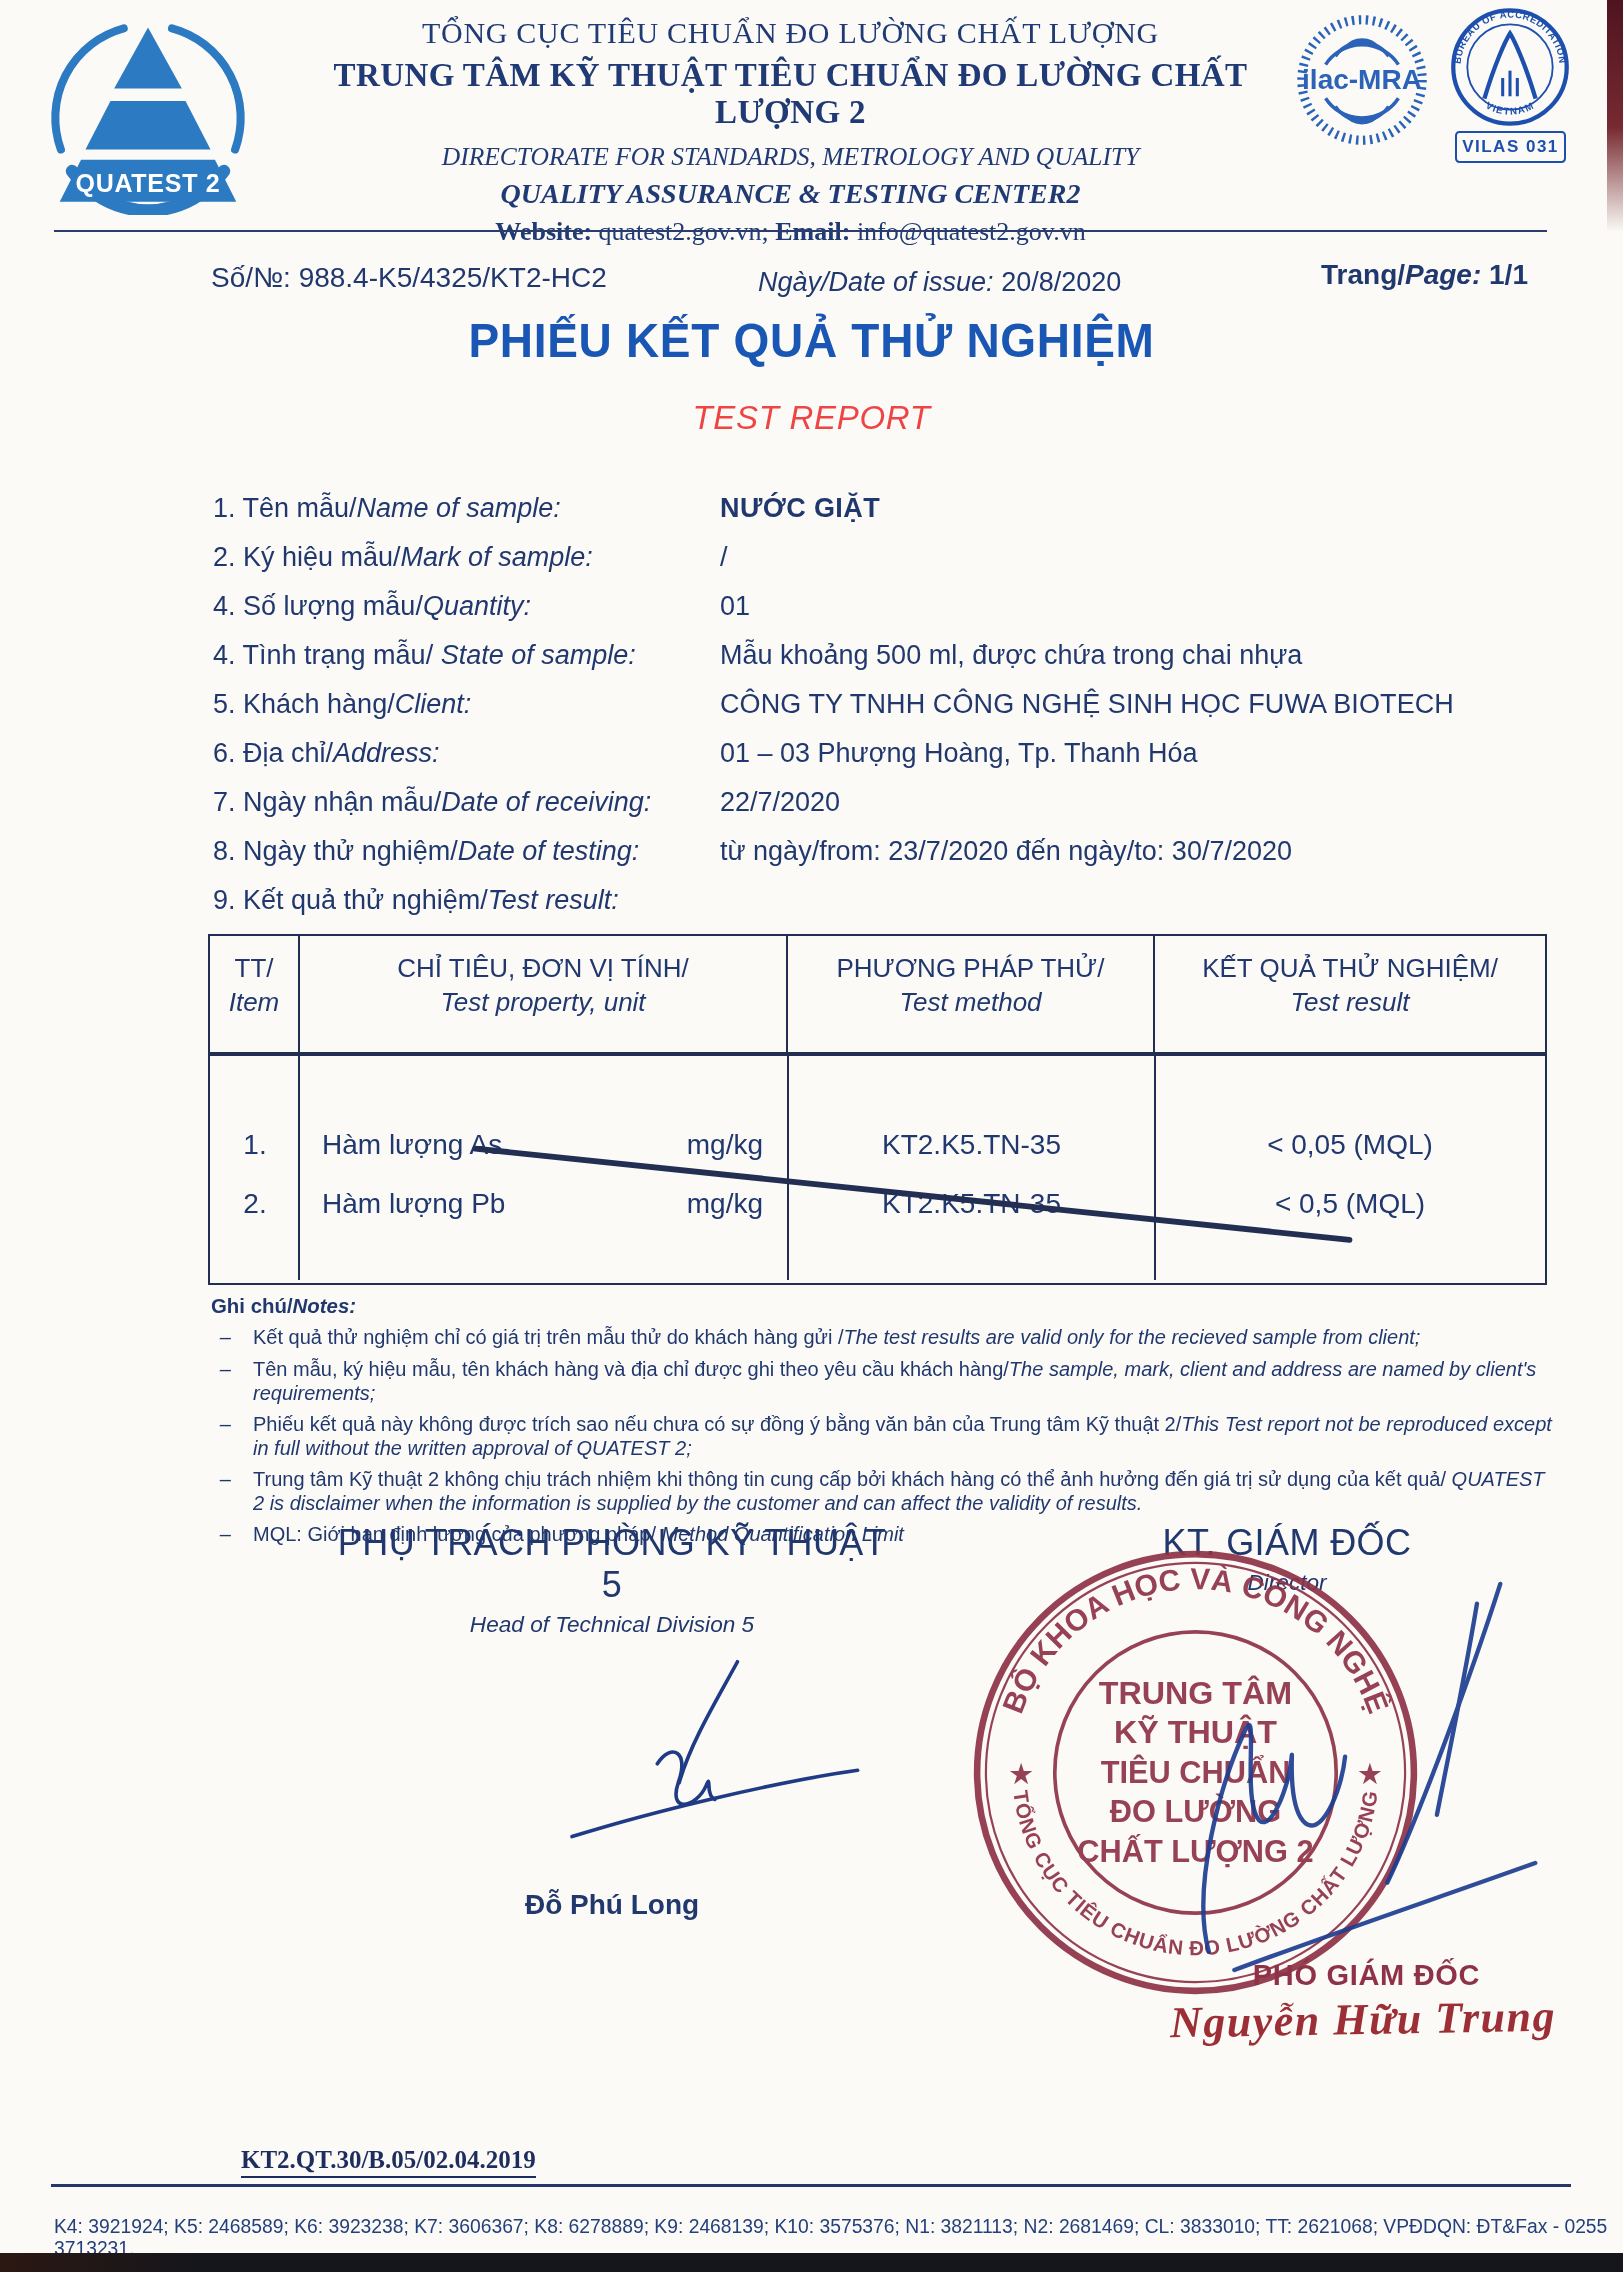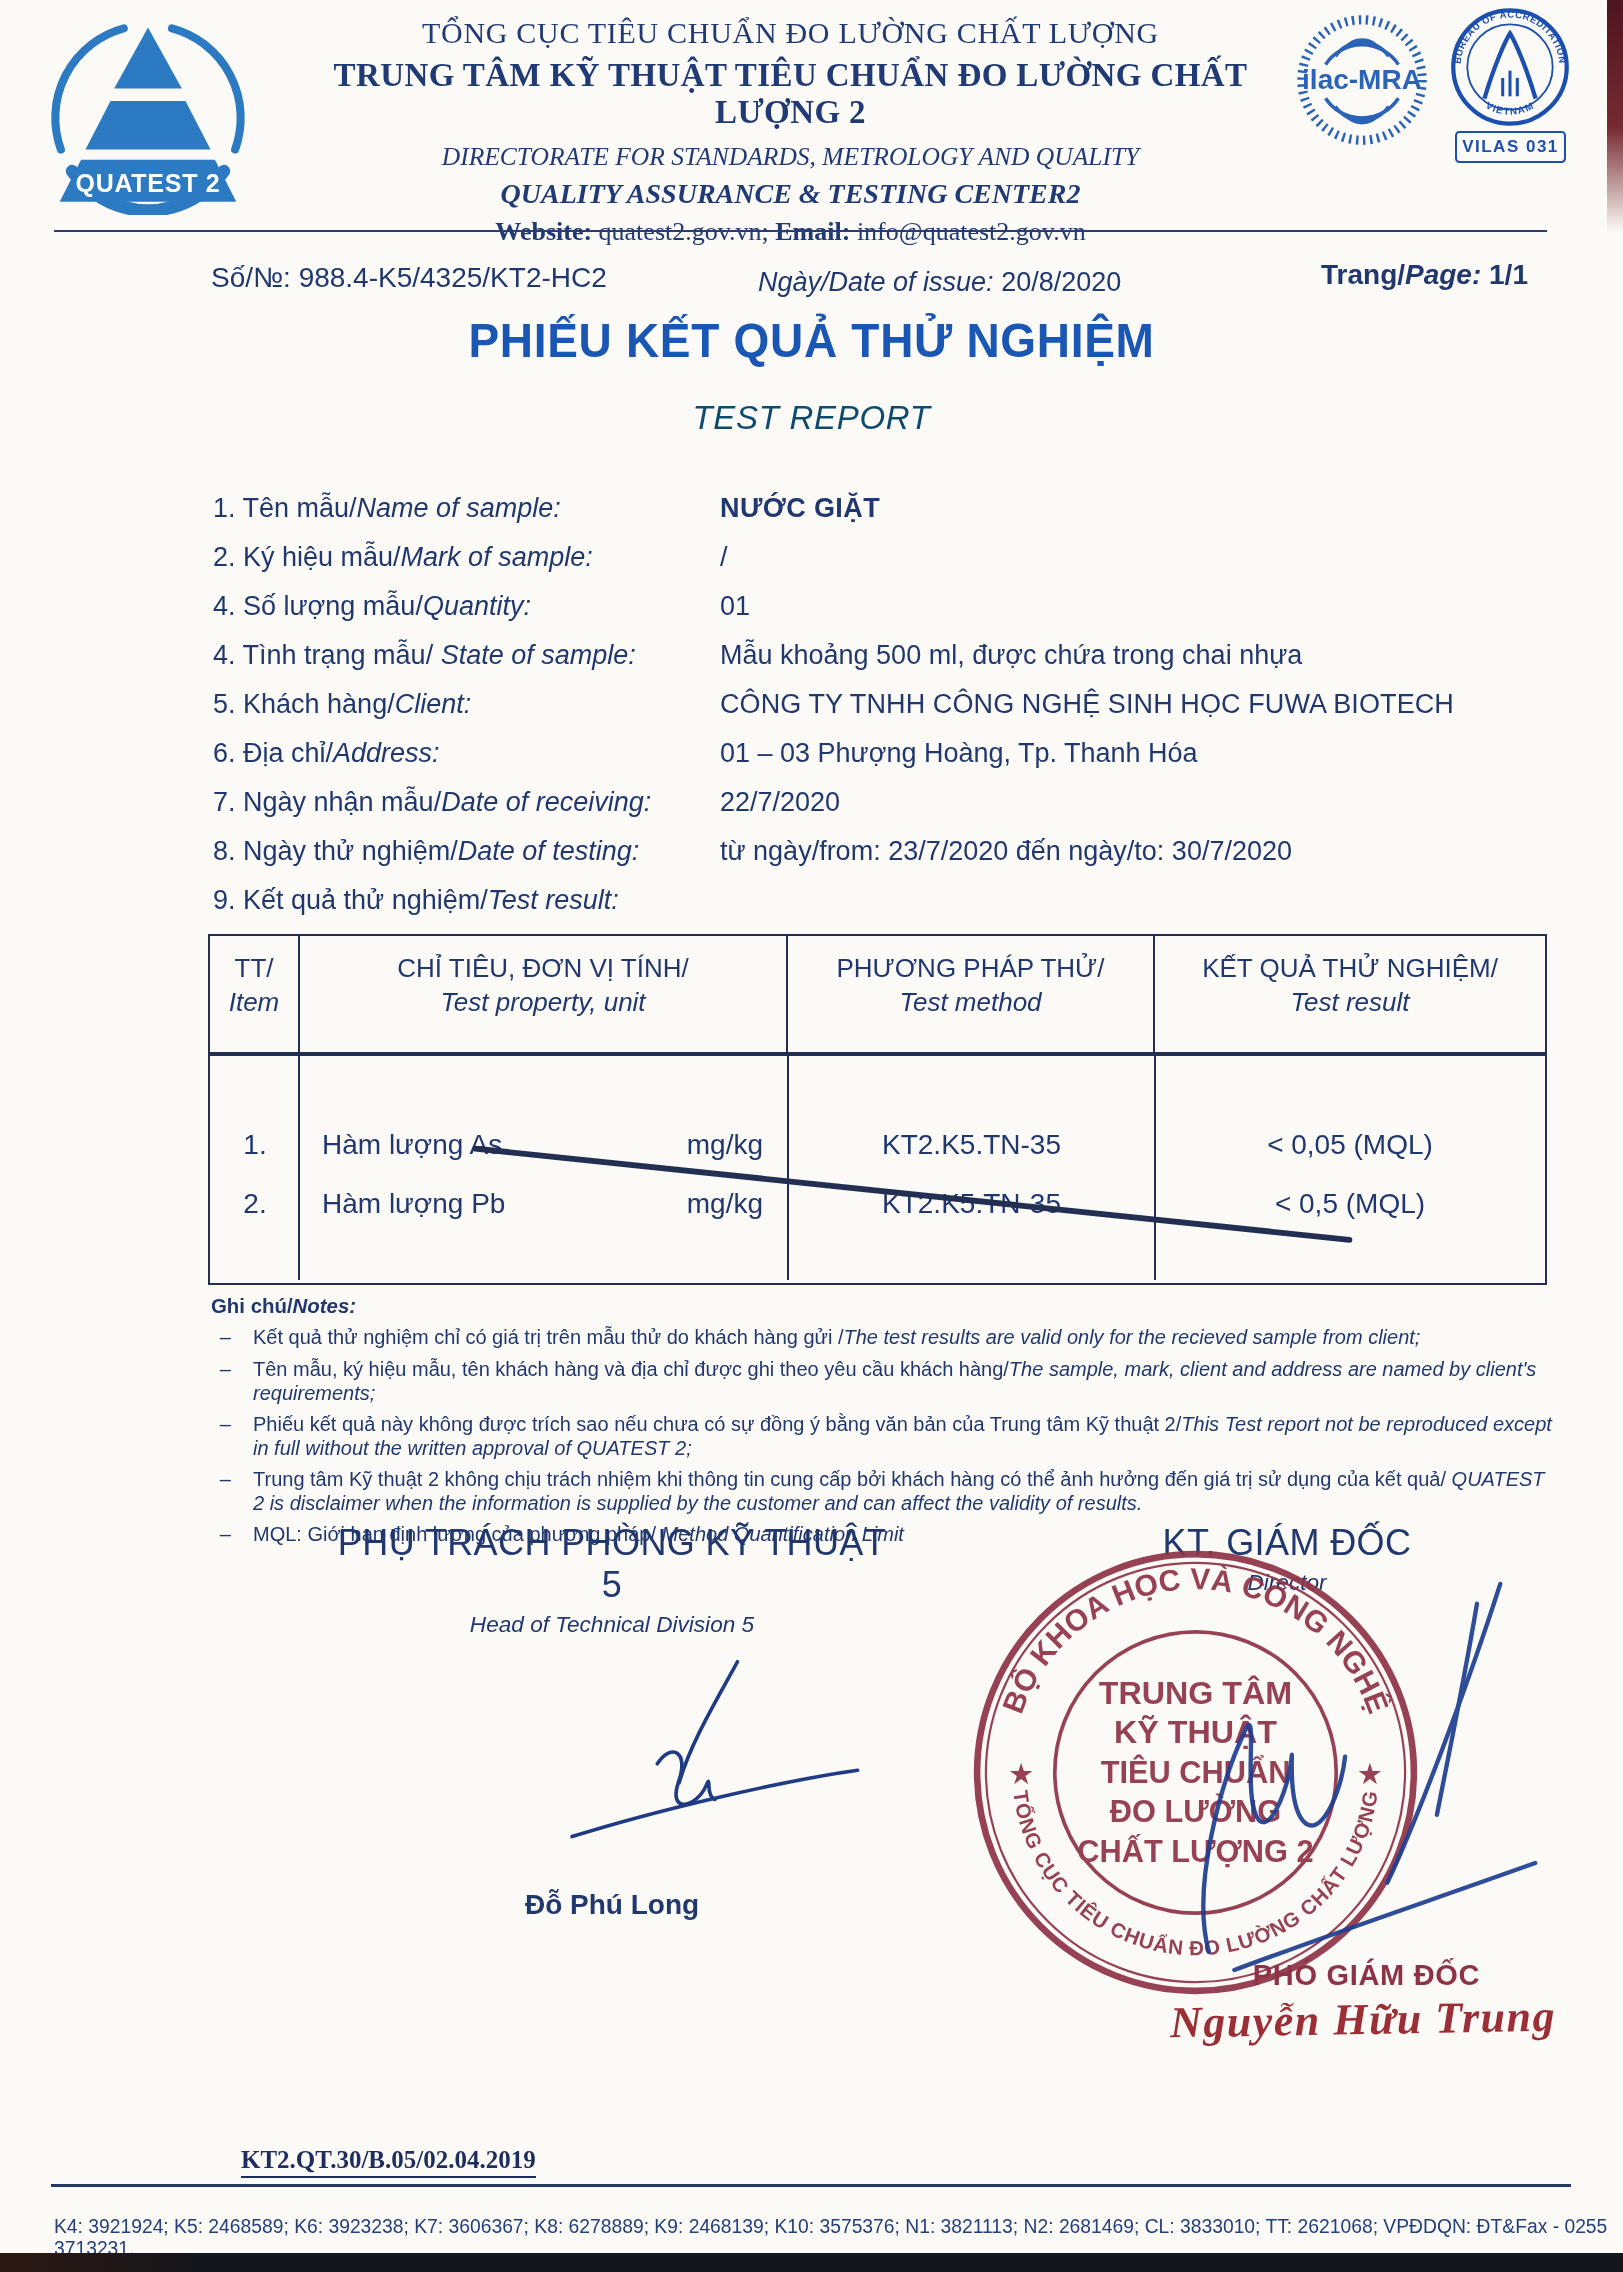--- a/index.html
+++ b/index.html
@@ -39,21 +39,21 @@
   
   .docinfo-so{position:absolute;left:211px;top:262px;font-size:28px;}
   .docinfo-date{position:absolute;left:758px;top:267px;font-size:27px;}
   .docinfo-date .lbl{font-style:italic;}
   .docinfo-page{position:absolute;left:1321px;top:259px;font-size:28px;font-weight:bold;}
   .docinfo-page .en{font-style:italic;}
   
   .title-vi{position:absolute;left:0;top:313px;width:100%;text-align:center;
      font-size:46px;font-weight:bold;color:var(--title-blue);letter-spacing:0.7px;transform:scaleY(1.06);}
   .title-en{position:absolute;left:0;top:399px;width:100%;text-align:center;
-     font-size:33px;font-style:italic;color:#0c4a6e;letter-spacing:0.7px;}
+     font-size:33px;font-style:italic;color:#ef4444;letter-spacing:0.7px;}
   
   .sample-list{position:absolute;left:213px;top:493px;width:1334px;}
   .sample-row{display:grid;grid-template-columns:507px 1fr;min-height:49px;align-items:start;font-size:27px;}
   .sample-row .lab .en{font-style:italic;}
   .sample-row:nth-child(1) .val{font-weight:bold;letter-spacing:0.4px;}
   .sample-row:nth-child(5) .val{letter-spacing:0.1px;}
   
   .rtable{position:absolute;left:208px;top:934px;width:1339px;height:351px;border:2.9px solid #232f52;}
   .thead{display:grid;grid-template-columns:90px 488px 367px 1fr;height:120px;border-bottom:4.4px solid #232f52;}
   .thead .hc{border-right:2.2px solid #232f52;text-align:center;padding-top:14.6px;font-size:26px;line-height:34px;}

